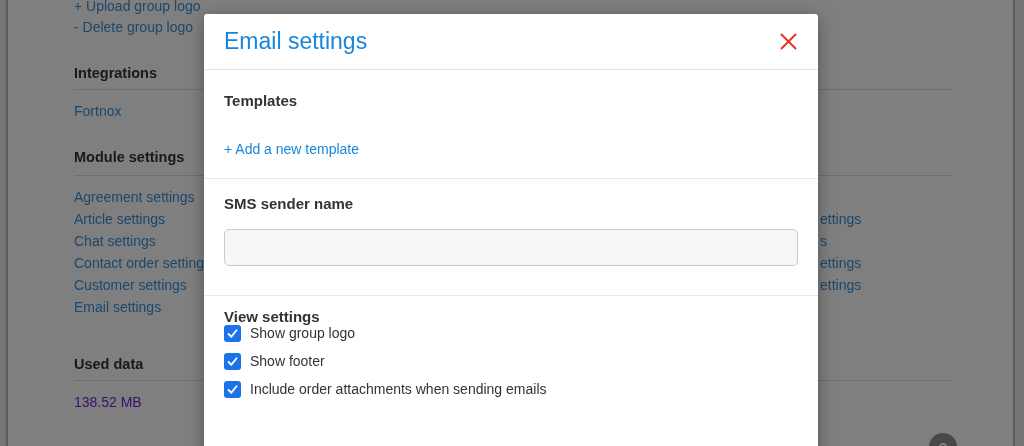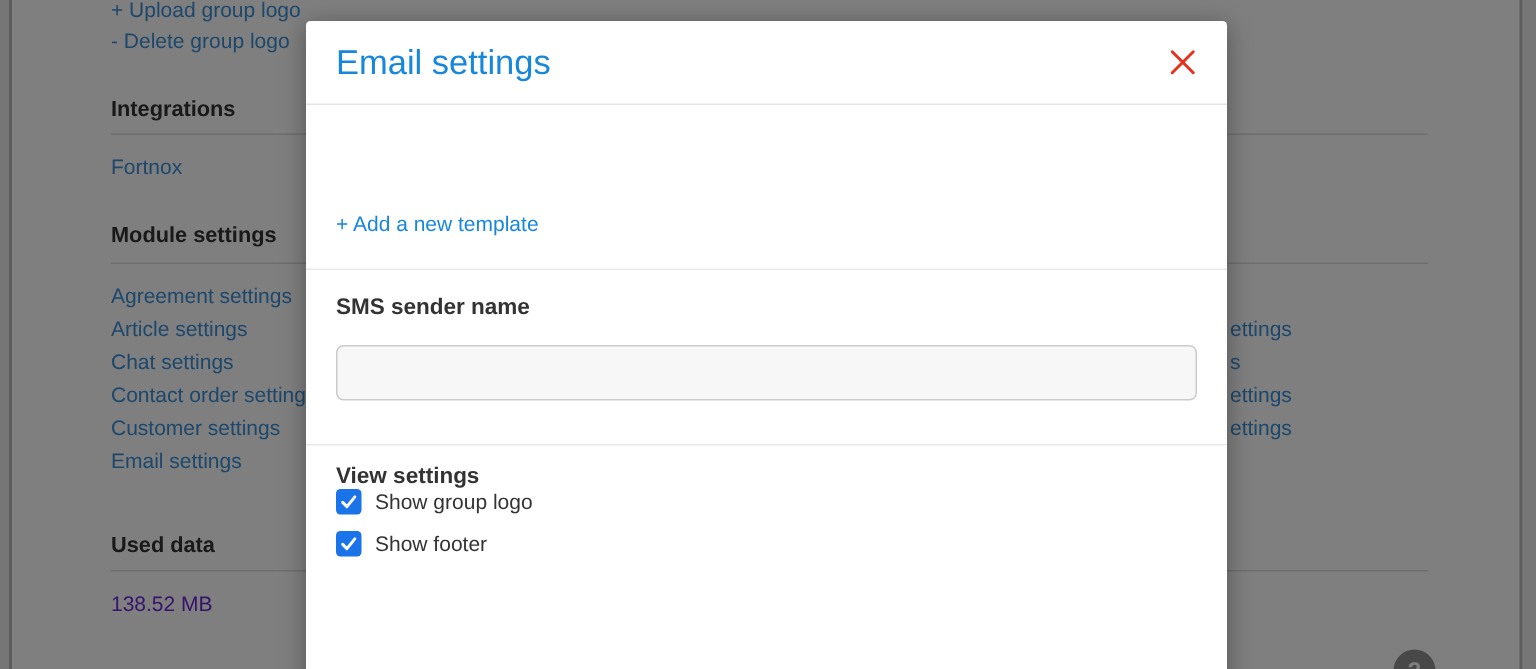--- a/index.html
+++ b/index.html
@@ -43,21 +43,21 @@
     height: 56px; padding: 0 18px 0 20px; border-bottom: 1px solid #e3e3e8;
     display: flex; align-items: center; justify-content: space-between;
   }
   .modal-title { font-size: 23px; font-weight: 400; color: #1787dd; }
   .close-btn { background: none; border: none; cursor: pointer; padding: 2px; line-height: 0; }
   .modal-section { padding: 0 20px; border-bottom: 1px solid #e8e8ec; }
   .modal-section.last { border-bottom: none; }
   .sec-heading { font-size: 15px; font-weight: bold; color: #333; line-height: 16px; }
   .sec-templates { padding-top: 23px; padding-bottom: 20px; }
   .sec-templates .add-link {
-    display: inline-block; margin-top: 49px; font-size: 14px; line-height: 15px;
+    display: inline-block; margin-top: 33px; font-size: 14px; line-height: 15px;
     color: #1787dd; text-decoration: none; cursor: pointer;
   }
   .sec-sms { padding-top: 17px; padding-bottom: 29px; }
   .sms-input {
     display: block; width: 100%; height: 37px; margin-top: 17px;
     background: #f7f7f8; border: 1px solid #cbcbcb; border-radius: 5px;
     font-size: 14px; color: #333; padding: 0 10px; outline: none;
   }
   .sec-view { padding-top: 13px; padding-bottom: 14px; }
   .check-row { display: flex; align-items: flex-start; height: 18px; margin-bottom: 10px; cursor: pointer; }
@@ -111,20 +111,21 @@
       <div class="modal-title">Email settings</div>
       <button class="close-btn">
         <svg width="19" height="19" viewBox="0 0 19 19">
           <line x1="2.5" y1="2.5" x2="16.5" y2="16.5" stroke="#e5321e" stroke-width="2" stroke-linecap="round"></line>
           <line x1="16.5" y1="2.5" x2="2.5" y2="16.5" stroke="#e5321e" stroke-width="2" stroke-linecap="round"></line>
         </svg>
       </button>
     </div>
 
     <div class="modal-section sec-templates">
+      <div class="sec-heading">Templates</div>
       <a class="add-link">+ Add a new template</a>
     </div>
 
     <div class="modal-section sec-sms">
       <div class="sec-heading">SMS sender name</div>
       <input class="sms-input" type="text" placeholder="" value="" style="">
     </div>
 
     <div class="modal-section sec-view last">
       <div class="sec-heading">View settings</div>
@@ -140,16 +141,24 @@
 
       <div class="check-row" role="checkbox" aria-checked="true">
         <span class="checkbox">
           <svg width="13" height="13" viewBox="0 0 16 16">
               <polyline points="3,8.5 6.5,12 13,4" fill="none" stroke="#fff" stroke-width="2.4" stroke-linecap="round" stroke-linejoin="round"></polyline>
             </svg>
         </span>
         <span class="check-label">Show footer</span>
       </div>
 
+      <div class="check-row" role="checkbox" aria-checked="true">
+        <span class="checkbox">
+          <svg width="13" height="13" viewBox="0 0 16 16">
+              <polyline points="3,8.5 6.5,12 13,4" fill="none" stroke="#fff" stroke-width="2.4" stroke-linecap="round" stroke-linejoin="round"></polyline>
+            </svg>
+        </span>
+        <span class="check-label">Include order attachments when sending emails</span>
+      </div>
     </div>
   </div>
 
 </div>
 
 </body></html>

